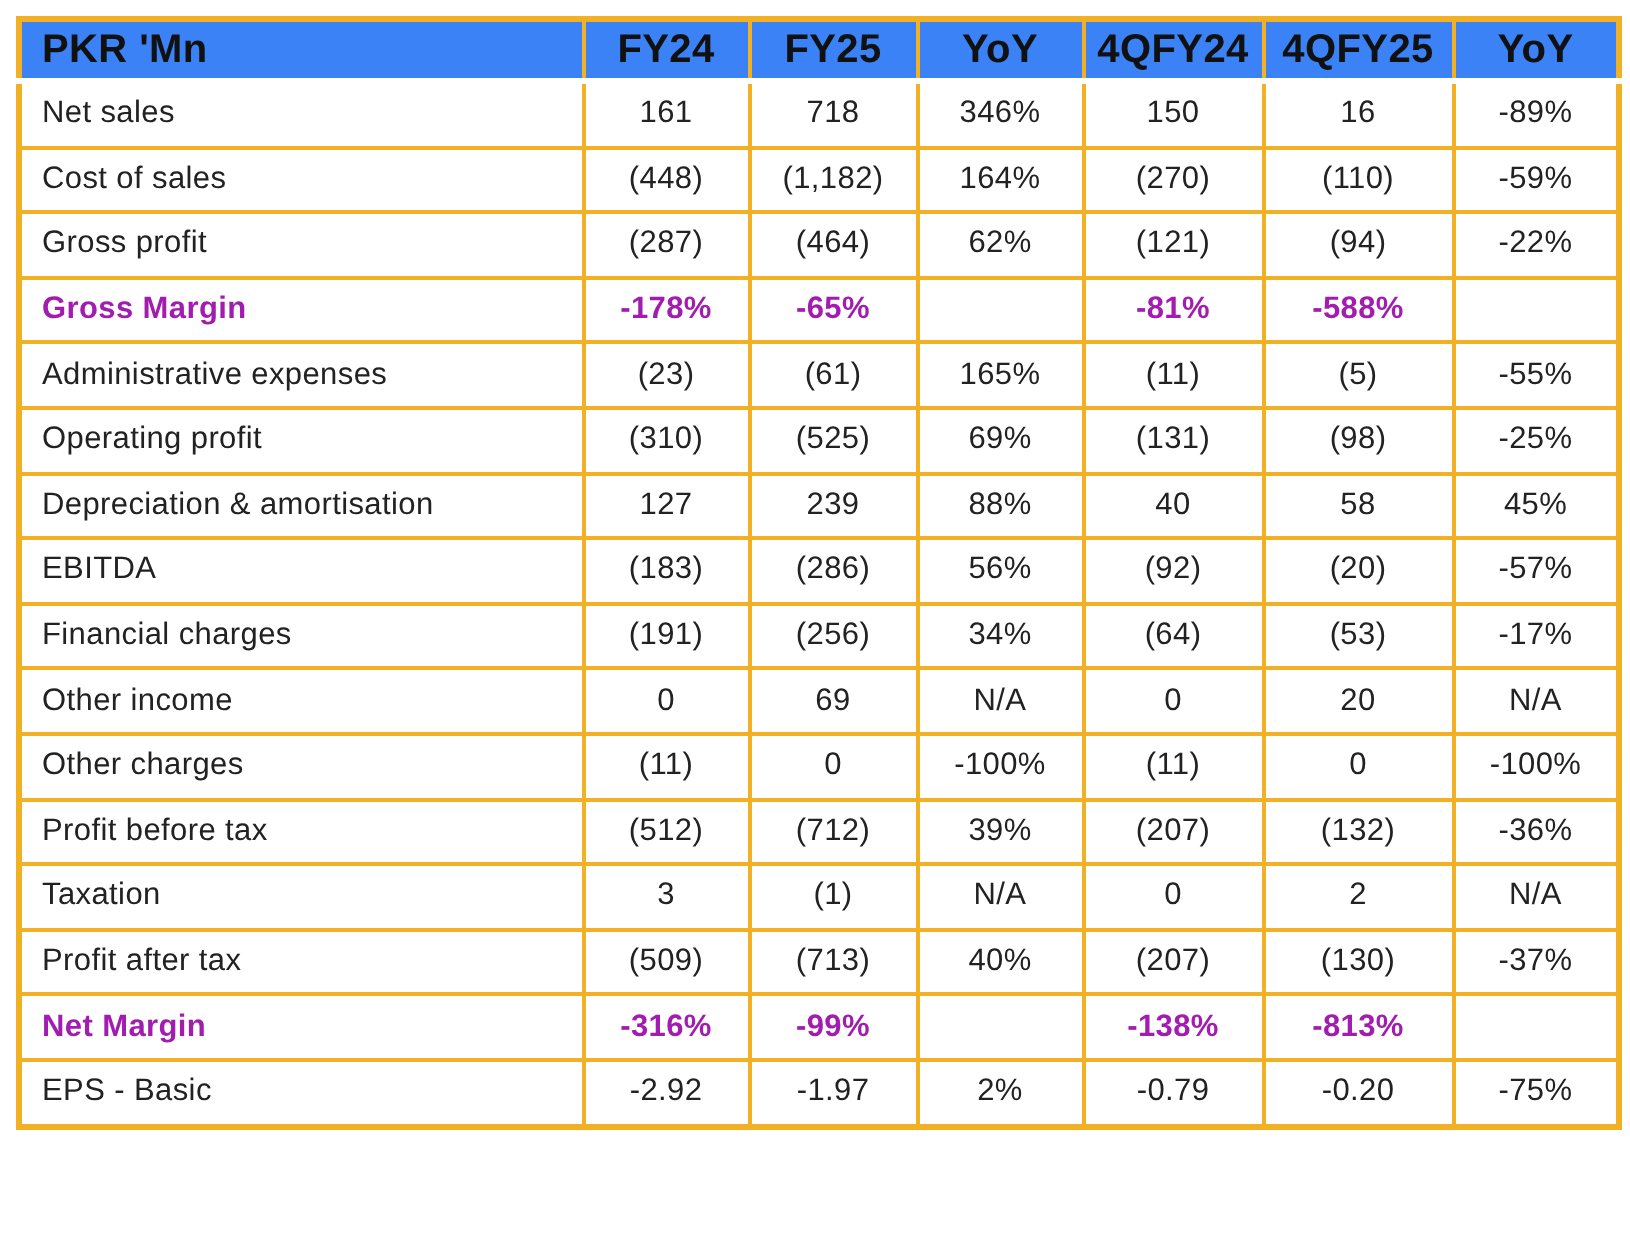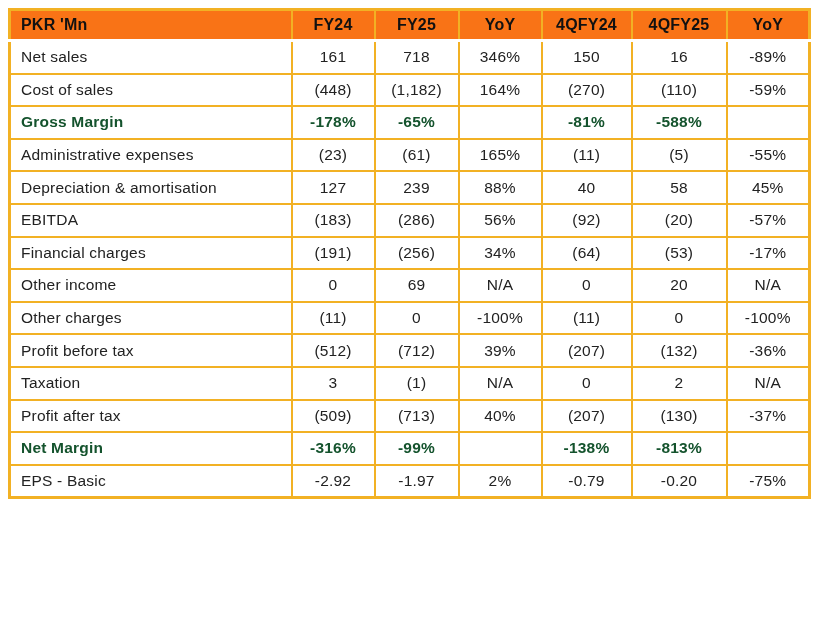--- a/index.html
+++ b/index.html
@@ -35,39 +35,39 @@
     font-size: 15.5px;
     color: #222222;
     text-align: center;
     vertical-align: middle;
     padding: 0;
     letter-spacing: 0.2px;
     white-space: nowrap;
     overflow: hidden;
   }
   thead th {
-    background: #f97316;
+    background: #3b82f6;
     border-color: #F2B124;
     border-bottom: 3px solid #ffffff;
     height: 28px;
     font-weight: bold;
-    font-size: 16px;
+    font-size: 20px;
     color: #111111;
   }
   tbody td {
     height: 30.6px;
     background: #ffffff;
   }
   th.label-col, td.label-col {
     text-align: left;
     padding-left: 10px;
   }
   tr.bold-row td {
     font-weight: bold;
-    color: #14532d;
+    color: #a21caf;
   }
 </style>
 </head>
 <body>
 
 <div class="table-wrap">
   <table class="fin-table">
     <colgroup>
       <col class="c0">
         <col class="c1">
@@ -100,39 +100,57 @@
         </tr>
         <tr>
           <td class="label-col">Cost of sales</td>
           <td>(448)</td>
           <td>(1,182)</td>
           <td>164%</td>
           <td>(270)</td>
           <td>(110)</td>
           <td>-59%</td>
         </tr>
+        <tr>
+          <td class="label-col">Gross profit</td>
+          <td>(287)</td>
+          <td>(464)</td>
+          <td>62%</td>
+          <td>(121)</td>
+          <td>(94)</td>
+          <td>-22%</td>
+        </tr>
         <tr class="bold-row">
           <td class="label-col">Gross Margin</td>
           <td>-178%</td>
           <td>-65%</td>
           <td></td>
           <td>-81%</td>
           <td>-588%</td>
           <td></td>
         </tr>
         <tr>
           <td class="label-col">Administrative expenses</td>
           <td>(23)</td>
           <td>(61)</td>
           <td>165%</td>
           <td>(11)</td>
           <td>(5)</td>
           <td>-55%</td>
         </tr>
         <tr>
+          <td class="label-col">Operating profit</td>
+          <td>(310)</td>
+          <td>(525)</td>
+          <td>69%</td>
+          <td>(131)</td>
+          <td>(98)</td>
+          <td>-25%</td>
+        </tr>
+        <tr>
           <td class="label-col">Depreciation &amp; amortisation</td>
           <td>127</td>
           <td>239</td>
           <td>88%</td>
           <td>40</td>
           <td>58</td>
           <td>45%</td>
         </tr>
         <tr>
           <td class="label-col">EBITDA</td>

